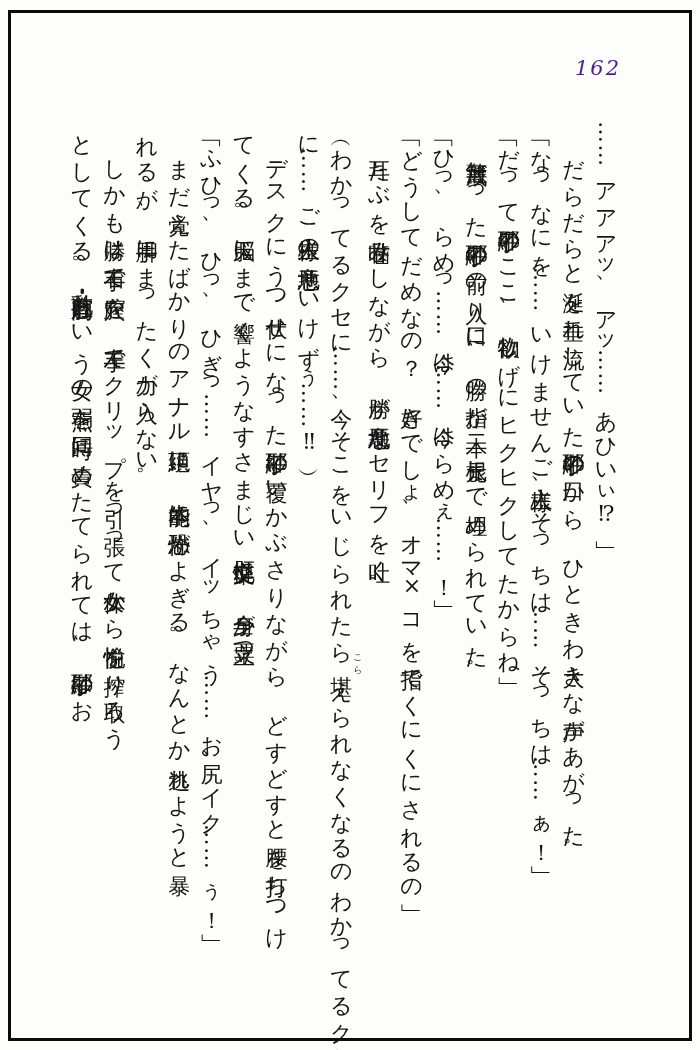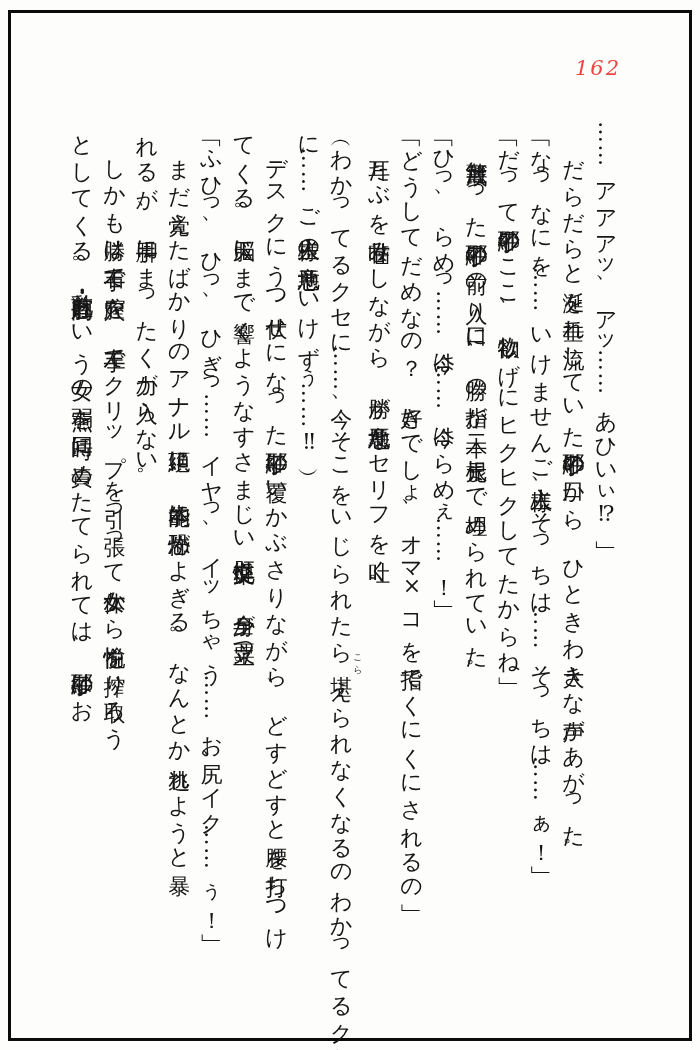--- a/index.html
+++ b/index.html
@@ -27,21 +27,21 @@
     border: 3px solid #0b0b0b;
     pointer-events: none;
   }
   .page-number {
     position: absolute;
     top: 56px;
     left: 575px;
     font-size: 21px;
     font-style: italic;
     letter-spacing: 2px;
-    color: #ef4444;
+    color: #4c1d95;
   }
   .text-area {
     position: absolute;
     top: 121px;
     right: 78px;
     height: 896px;
     writing-mode: vertical-rl;
     text-orientation: mixed;
     font-size: 22px;
     line-height: 32.4px;

